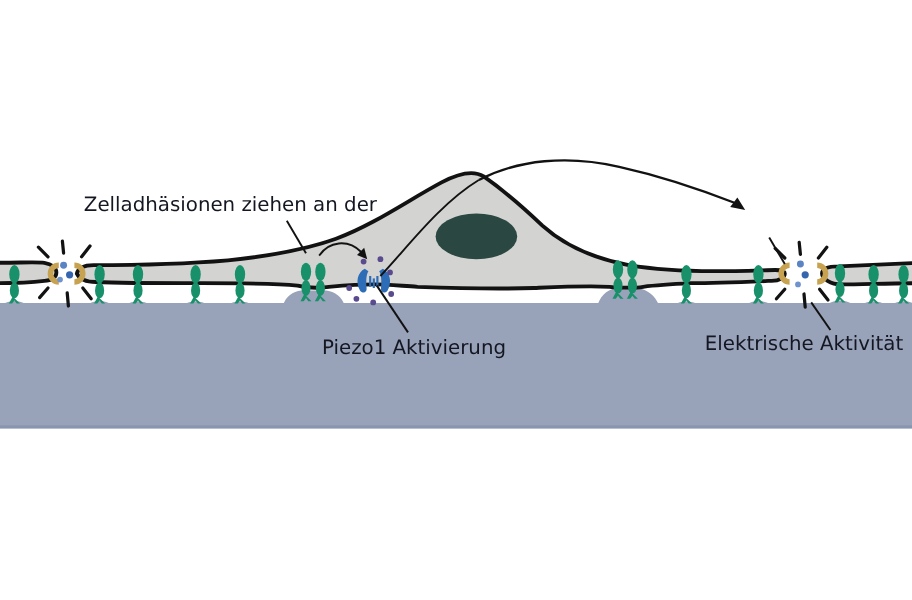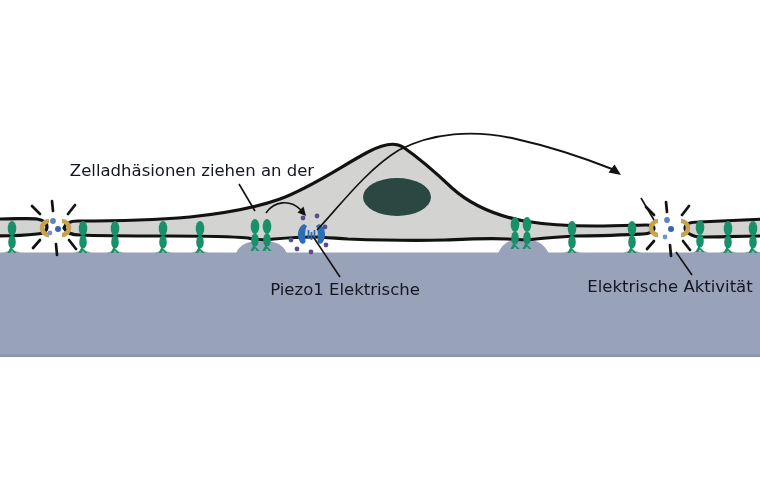--- a/index.html
+++ b/index.html
@@ -182,19 +182,19 @@
       <polygon points="621,175 608.5,172.5 614.5,164.5"></polygon>
     </g>
   </svg>
 
   <div class="lbl" style="left:192px;top:161px;">
     <span>Zelladhäsionen ziehen an der</span>
   </div>
 
 
   <div class="lbl" style="left:345px;top:280px;">
-    <span>Piezo1 Elektrische</span>
+    <span>Piezo1 Aktivierung</span>
   </div>
 
   <div class="lbl" style="left:670px;top:277px;text-align:right;">
     <span>Elektrische Aktivität</span>
   </div>
 </div>
 
 </body></html>

